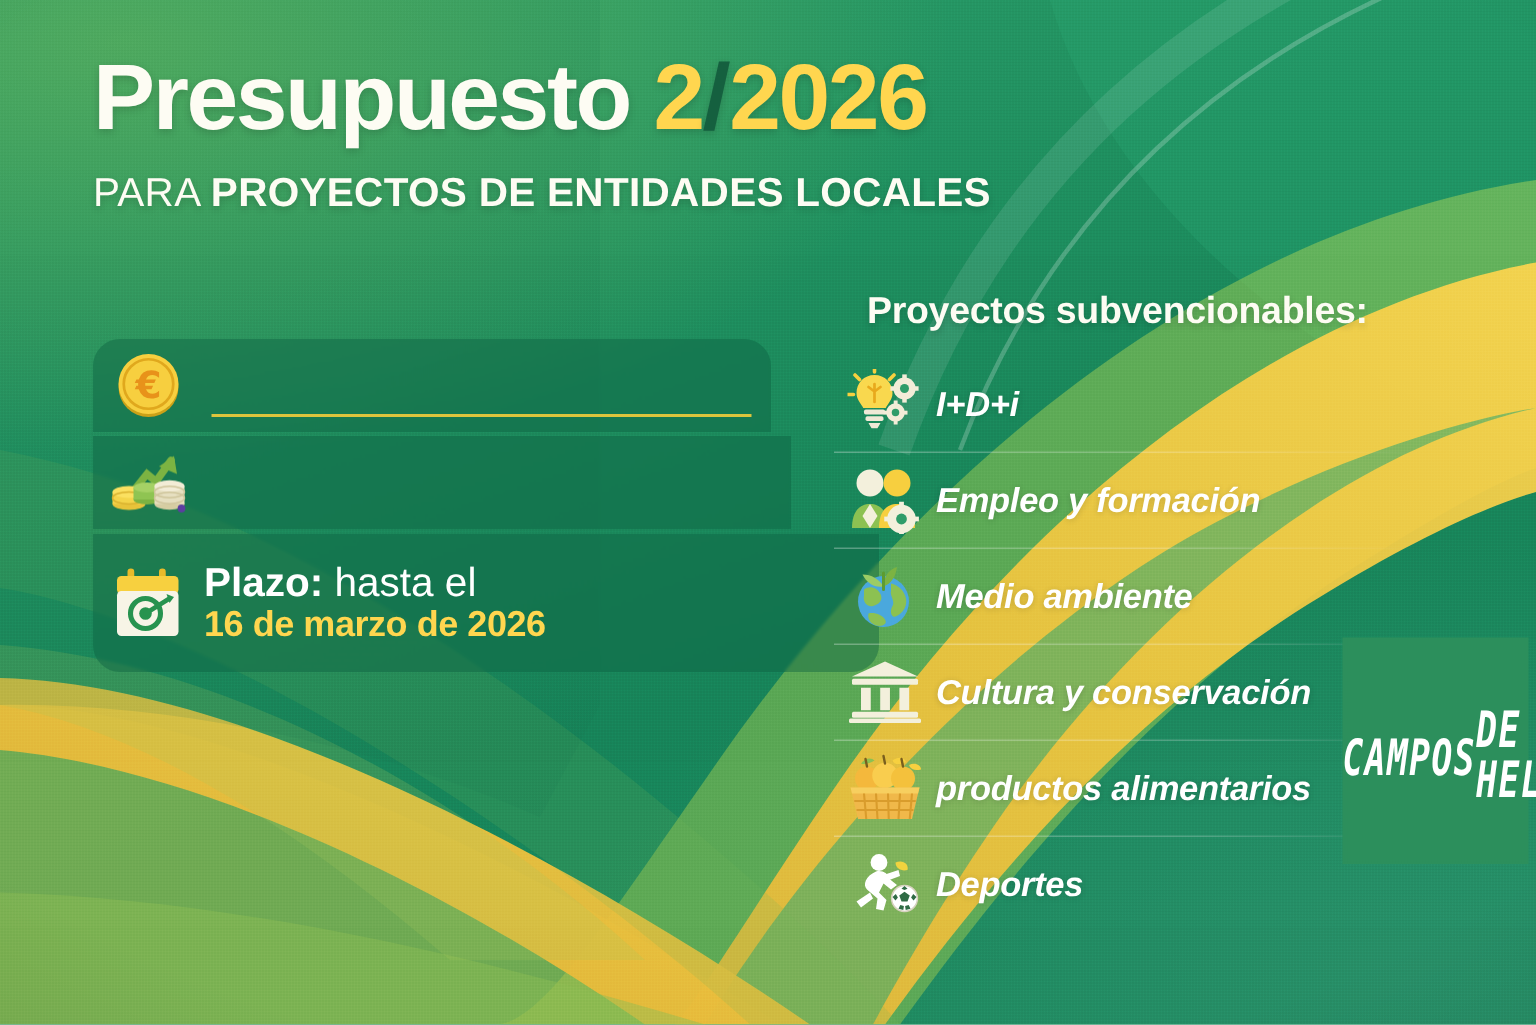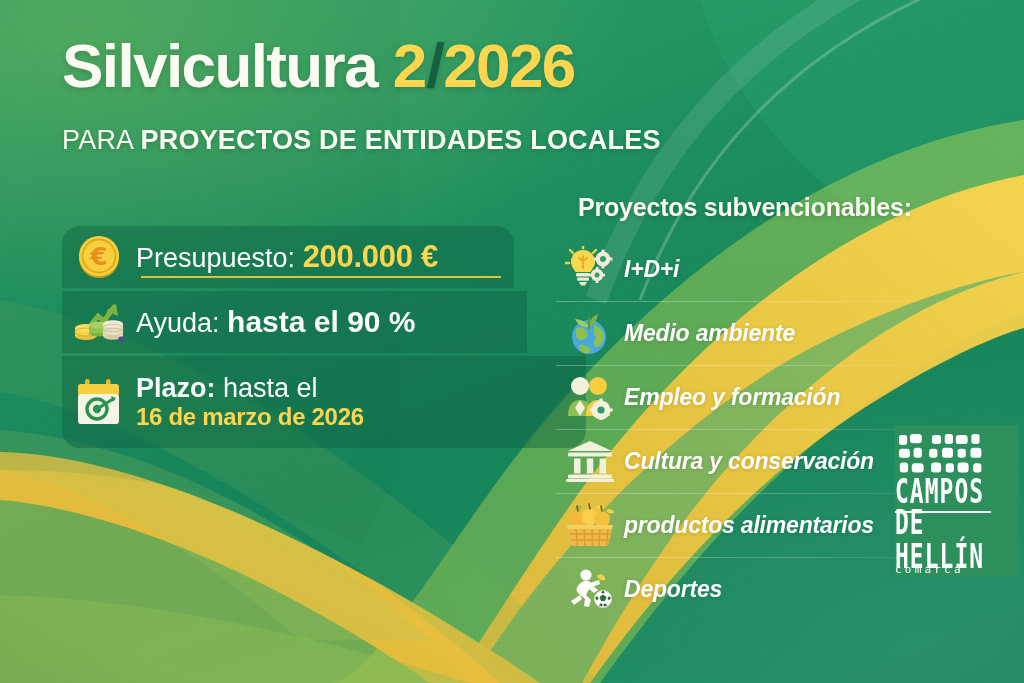--- a/index.html
+++ b/index.html
@@ -35,21 +35,21 @@
 
   
   .header{position:absolute;left:62px;top:34px;width:780px;}
   .title{
     font-size:62px;line-height:1.02;font-weight:bold;letter-spacing:-1.6px;
     color:#fdfcf3;white-space:nowrap;text-shadow:0 2px 6px rgba(0,0,0,.16);
   }
   .title .num{color:#ffd64f;}
   .title .slash{color:#15603f;font-weight:bold;padding:0 1px;display:inline-block;transform:skewX(-2deg);}
   .subtitle{
-    margin-top:28px;font-size:27px;letter-spacing:.2px;color:#fdfcf3;
+    margin-top:16px;font-size:27px;letter-spacing:.2px;color:#fdfcf3;
     white-space:nowrap;text-shadow:0 2px 5px rgba(0,0,0,.16);
   }
   .subtitle .w-light{font-weight:normal;}
   .subtitle .w-bold{font-weight:bold;}
 
   
   .panel{position:absolute;left:62px;top:226px;width:465px;}
   .prow{
     position:relative;display:flex;align-items:center;
     background:rgba(12,95,64,0.42);
@@ -85,22 +85,22 @@
     background:linear-gradient(90deg, rgba(255,255,255,.30) 0%, rgba(255,255,255,.22) 62%, rgba(255,255,255,0) 100%);
   }
   .ricon{width:68px;min-width:68px;display:flex;align-items:center;justify-content:center;}
   .rtext{color:#ffffff;font-size:23px;font-weight:bold;line-height:1.16;letter-spacing:-.2px;
          text-shadow:0 1px 4px rgba(0,0,0,.16);}
   .rtext .ln{display:block;font-style:italic;}
 
   
   .logo{
     position:absolute;left:895px;top:425px;width:124px;height:151px;
-    background:#2c8f5c;display:flex;flex-direction:column;
-    padding-top:9px;box-sizing:border-box;
+    background:#2c8f5c;display:flex;align-items:center;
+    padding-top:9px;box-sizing:border-box;font-style:italic;
   }
   .logo-mosaic{width:94px;height:46px;}
   .logo-w1,.logo-w2{
     font-family:"DejaVu Sans Mono","Liberation Mono",monospace;
     color:#ffffff;font-weight:bold;letter-spacing:1px;line-height:1;
   }
   .logo-w1{font-size:23px;margin-top:5px;transform:scaleY(1.45);}
   .logo-rule{width:96px;height:2px;background:#fff;margin:7px 0 4px;}
   .logo-w2{font-size:23px;transform:scaleY(1.45);}
   .logo-w3{
@@ -157,42 +157,38 @@
       <path d="M0,430 C140,440 300,520 430,640 L300,640 C190,545 90,486 0,470 Z" fill="#a8c85a" opacity=".22"></path>
 
       <path d="M0,0 L0,470 C120,468 260,500 360,545 L400,470 L400,0 Z" fill="url(#gDeep)" opacity=".12"></path>
     </svg>
   </div>
   <div class="grain"></div>
   <div class="vignette"></div>
 
   <div class="header">
     <div class="title">
-      <span>Silvicultura</span>
+      <span>Presupuesto</span>
       <span class="num">2</span><span class="slash">/</span><span class="num">2026</span>
     </div>
     <div class="subtitle">
       <span class="w-light">PARA </span><span class="w-bold">PROYECTOS DE ENTIDADES LOCALES</span>
     </div>
   </div>
 
   <div class="panel">
 
     <div class="prow r1">
       <div class="picon">
         <svg width="50" height="50" viewBox="0 0 50 50" aria-hidden="true">
           <circle cx="25" cy="26" r="20" fill="#caa118"></circle>
           <circle cx="25" cy="24" r="20" fill="#f7cf3f"></circle>
           <circle cx="25" cy="24" r="16.5" fill="none" stroke="#e0a81d" stroke-width="1.8"></circle>
           <text x="25" y="33" text-anchor="middle" font-family="DejaVu Sans, sans-serif" font-size="25" font-weight="bold" fill="#e8921a">€</text>
         </svg>
-      </div>
-      <div class="ptext">
-        <span>Presupuesto:</span>
-        <span class="big">200.000 €</span>
       </div>
       <div class="underline-y"></div>
     </div>
 
     <div class="prow r2">
       <div class="picon">
         <svg width="54" height="48" viewBox="0 0 54 48" aria-hidden="true">
           <path d="M18 28 L26 18 L32 23 L42 9" fill="none" stroke="#7cb342" stroke-width="5" stroke-linecap="round"></path>
           <path d="M44 6 L46 18 L34 13 Z" fill="#7cb342"></path>
           <g>
@@ -209,24 +205,20 @@
           <g>
             <ellipse cx="41" cy="38" rx="10" ry="3.8" fill="#d6cda2"></ellipse>
             <rect x="31" y="26" width="20" height="12" fill="#e6dfc0"></rect>
             <ellipse cx="41" cy="26" rx="10" ry="3.8" fill="#f2ecd6"></ellipse>
             <ellipse cx="41" cy="30" rx="10" ry="3.8" fill="none" stroke="#cfc59b" stroke-width="1"></ellipse>
             <ellipse cx="41" cy="34" rx="10" ry="3.8" fill="none" stroke="#cfc59b" stroke-width="1"></ellipse>
           </g>
           <circle cx="49" cy="41" r="2.6" fill="#5b3fa0"></circle>
         </svg>
       </div>
-      <div class="ptext">
-        <span>Ayuda:</span>
-        <span class="bw" style="font-size:30px;">hasta el 90 %</span>
-      </div>
     </div>
 
     <div class="prow r3">
       <div class="picon">
         <svg width="54" height="54" viewBox="0 0 54 54" aria-hidden="true">
           <rect x="13" y="4" width="4.5" height="11" rx="2.2" fill="#e8bb2a"></rect>
           <rect x="34" y="4" width="4.5" height="11" rx="2.2" fill="#e8bb2a"></rect>
           <rect x="6" y="9" width="41" height="12" rx="3" fill="#f7d03f"></rect>
           <rect x="6" y="19" width="41" height="30" rx="3" fill="#f7f4e6"></rect>
           <circle cx="25" cy="34" r="10" fill="none" stroke="#27934f" stroke-width="3.4"></circle>
@@ -277,37 +269,20 @@
             </g>
           </svg>
         </div>
         <div class="rtext">
           <span class="ln">I+D+i</span>
         </div>
       </div>
 
       <div class="ritem">
         <div class="ricon">
-          <svg width="48" height="48" viewBox="0 0 48 48" aria-hidden="true">
-            <circle cx="23" cy="28" r="17" fill="#4aa8dd"></circle>
-            <path d="M10 20 C14 17 19 19 21 23 C23 27 20 30 16 31 C12 32 9 28 10 24 Z" fill="#8cc152"></path>
-            <path d="M28 16 C33 17 37 21 38 26 C39 31 36 36 31 38 C28 39 27 34 29 31 C31 28 27 24 28 21 Z" fill="#8cc152"></path>
-            <path d="M13 36 C17 35 22 37 24 40 C26 43 22 45 18 44 C15 43 12 40 13 36 Z" fill="#8cc152"></path>
-            <path d="M23 18 C23 12 26 7 32 5 C31 12 28 16 23 18 Z" fill="#7cb342"></path>
-            <path d="M23 18 C20 13 15 10 9 10 C12 16 17 19 23 18 Z" fill="#9ccc65"></path>
-            <path d="M23 20 L23 9" stroke="#5d9b31" stroke-width="2" stroke-linecap="round"></path>
-          </svg>
-        </div>
-        <div class="rtext">
-          <span class="ln">Medio ambiente</span>
-        </div>
-      </div>
-
-      <div class="ritem">
-        <div class="ricon">
           <svg width="50" height="46" viewBox="0 0 50 46" aria-hidden="true">
             <circle cx="15" cy="12" r="9" fill="#f3f0dc"></circle>
             <path d="M3 42 C3 31 8 26 15 26 C22 26 27 31 27 42 Z" fill="#8cc152"></path>
             <path d="M15 26 L10 34 L15 42 L20 34 Z" fill="#f3f0dc"></path>
             <circle cx="33" cy="12" r="9" fill="#f7cf3f"></circle>
             <path d="M21 42 C21 31 26 26 33 26 C40 26 45 31 45 42 Z" fill="#f7cf3f"></path>
             <g>
               <circle cx="36" cy="36" r="9.5" fill="#f3f0dc"></circle>
               <circle cx="36" cy="36" r="3.6" fill="#2f9c69"></circle>
               <rect x="34.4" y="24.5" width="3.2" height="4.6" fill="#f3f0dc"></rect>
@@ -317,20 +292,37 @@
             </g>
           </svg>
         </div>
         <div class="rtext">
           <span class="ln">Empleo y formación</span>
         </div>
       </div>
 
       <div class="ritem">
         <div class="ricon">
+          <svg width="48" height="48" viewBox="0 0 48 48" aria-hidden="true">
+            <circle cx="23" cy="28" r="17" fill="#4aa8dd"></circle>
+            <path d="M10 20 C14 17 19 19 21 23 C23 27 20 30 16 31 C12 32 9 28 10 24 Z" fill="#8cc152"></path>
+            <path d="M28 16 C33 17 37 21 38 26 C39 31 36 36 31 38 C28 39 27 34 29 31 C31 28 27 24 28 21 Z" fill="#8cc152"></path>
+            <path d="M13 36 C17 35 22 37 24 40 C26 43 22 45 18 44 C15 43 12 40 13 36 Z" fill="#8cc152"></path>
+            <path d="M23 18 C23 12 26 7 32 5 C31 12 28 16 23 18 Z" fill="#7cb342"></path>
+            <path d="M23 18 C20 13 15 10 9 10 C12 16 17 19 23 18 Z" fill="#9ccc65"></path>
+            <path d="M23 20 L23 9" stroke="#5d9b31" stroke-width="2" stroke-linecap="round"></path>
+          </svg>
+        </div>
+        <div class="rtext">
+          <span class="ln">Medio ambiente</span>
+        </div>
+      </div>
+
+      <div class="ritem">
+        <div class="ricon">
           <svg width="48" height="42" viewBox="0 0 48 42" aria-hidden="true">
             <g fill="#f3f0dc">
               <path d="M24 1 L46 11 L2 11 Z"></path>
               <rect x="2" y="12.5" width="44" height="4" rx="1"></rect>
               <rect x="8" y="18.5" width="6.5" height="15"></rect>
               <rect x="20.8" y="18.5" width="6.5" height="15"></rect>
               <rect x="33.6" y="18.5" width="6.5" height="15"></rect>
               <rect x="2" y="34.5" width="44" height="4" rx="1"></rect>
               <rect x="0" y="39" width="48" height="3" rx="1"></rect>
             </g>

